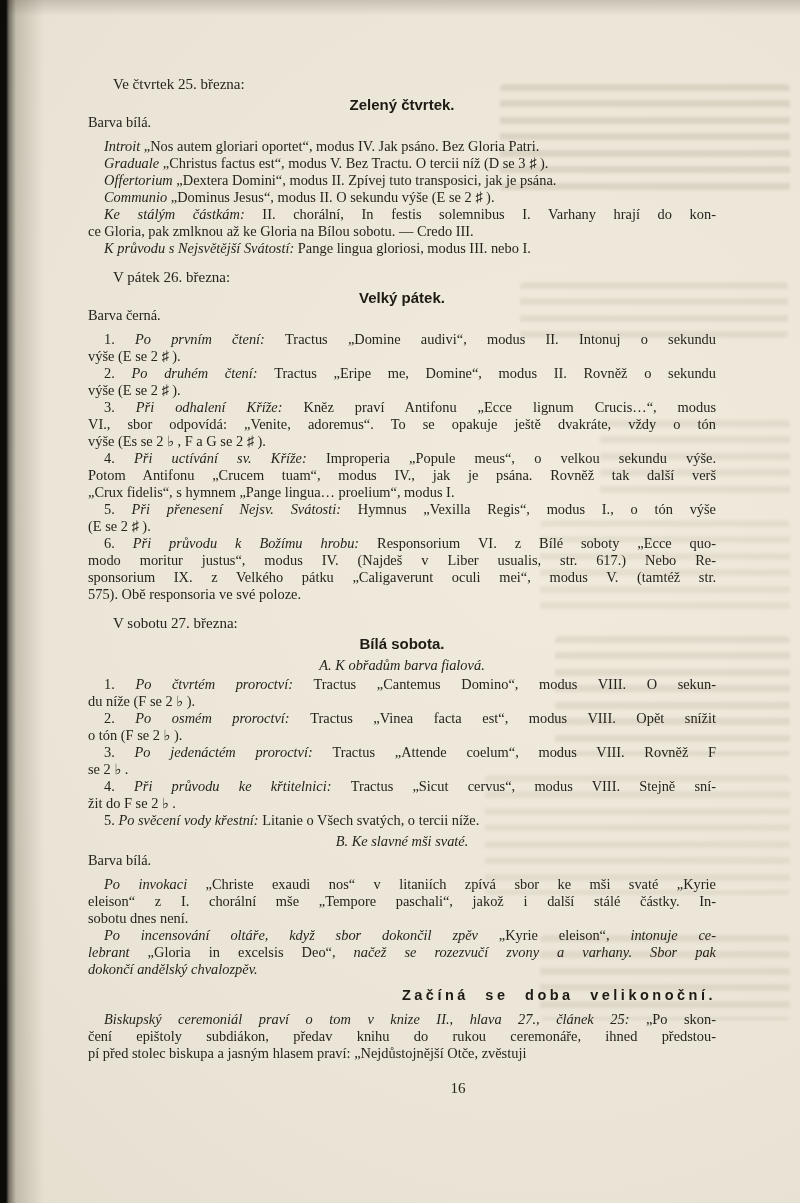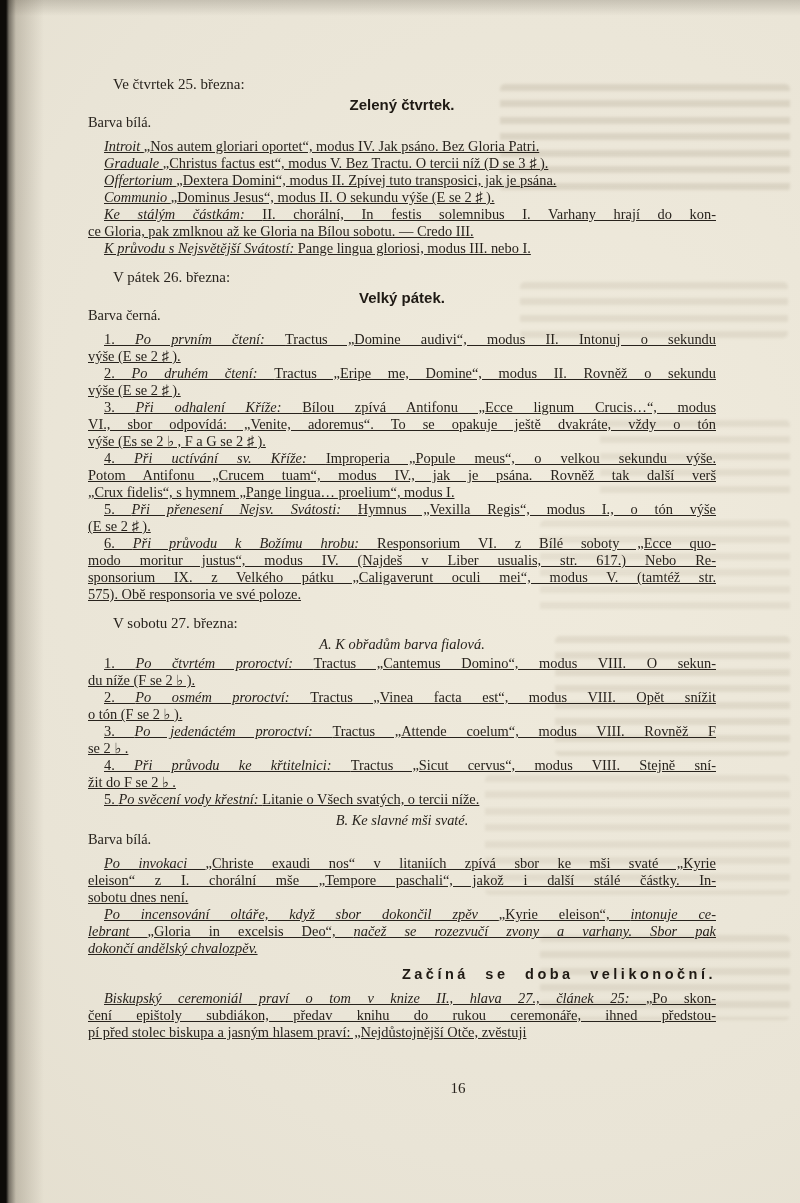--- a/index.html
+++ b/index.html
@@ -27,21 +27,21 @@
     font-weight:700;font-size:15px;line-height:18px;text-align:center;
     color:#1f1a14;margin-top:2px;
   }
   .center{text-align:left;margin-bottom:7px;}
   .center-italic{text-align:center;font-style:italic;margin:4px 0 2px 0;}
   .spaced{
     font-family:"Liberation Sans","DejaVu Sans",sans-serif;
     font-weight:700;font-size:14.5px;line-height:18px;text-align:right;
     letter-spacing:3.5px;word-spacing:9px;color:#1f1a14;margin:8px 0 7px 0;
   }
-  .para{margin:0;text-decoration:underline;}
+  .para{margin:0;}
   .line{min-height:17px;}
   .line.first{text-indent:16px;}
   .line.just{text-align:justify;text-align-last:justify;text-justify:inter-word;}
   .i{font-style:italic;}
   .r{font-style:normal;}
   .page-number{
     position:absolute;left:428px;top:1080px;width:60px;text-align:center;
     font-size:15px;color:#28231d;
   }
   .bleed{
@@ -93,40 +93,41 @@
       <div class="center">Barva černá.</div>
       <div class="para">
         <div class="line first just"><span class="r">1. </span><span class="i">Po prvním čtení: </span><span class="r">Tractus „Domine audivi“, modus II. Intonuj o sekundu</span></div>
         <div class="line"><span class="r">výše (E se 2 ♯ ).</span></div>
       </div>
       <div class="para">
         <div class="line first just"><span class="r">2. </span><span class="i">Po druhém čtení: </span><span class="r">Tractus „Eripe me, Domine“, modus II. Rovněž o sekundu</span></div>
         <div class="line"><span class="r">výše (E se 2 ♯ ).</span></div>
       </div>
       <div class="para">
-        <div class="line first just"><span class="r">3. </span><span class="i">Při odhalení Kříže: </span><span class="r">Bílou zpívá Antifonu „Ecce lignum Crucis…“, modus</span></div>
+        <div class="line first just"><span class="r">3. </span><span class="i">Při odhalení Kříže: </span><span class="r">Kněz praví Antifonu „Ecce lignum Crucis…“, modus</span></div>
         <div class="line just"><span class="r">VI., sbor odpovídá: „Venite, adoremus“. To se opakuje ještě dvakráte, vždy o tón</span></div>
         <div class="line"><span class="r">výše (Es se 2 ♭ , F a G se 2 ♯ ).</span></div>
       </div>
       <div class="para">
         <div class="line first just"><span class="r">4. </span><span class="i">Při uctívání sv. Kříže: </span><span class="r">Improperia „Popule meus“, o velkou sekundu výše.</span></div>
         <div class="line just"><span class="r">Potom Antifonu „Crucem tuam“, modus IV., jak je psána. Rovněž tak další verš</span></div>
         <div class="line"><span class="r">„Crux fidelis“, s hymnem „Pange lingua… proelium“, modus I.</span></div>
       </div>
       <div class="para">
         <div class="line first just"><span class="r">5. </span><span class="i">Při přenesení Nejsv. Svátosti: </span><span class="r">Hymnus „Vexilla Regis“, modus I., o tón výše</span></div>
         <div class="line"><span class="r">(E se 2 ♯ ).</span></div>
       </div>
       <div class="para">
         <div class="line first just"><span class="r">6. </span><span class="i">Při průvodu k Božímu hrobu: </span><span class="r">Responsorium VI. z Bílé soboty „Ecce quo-</span></div>
         <div class="line just"><span class="r">modo moritur justus“, modus IV. (Najdeš v Liber usualis, str. 617.) Nebo Re-</span></div>
         <div class="line just"><span class="r">sponsorium IX. z Velkého pátku „Caligaverunt oculi mei“, modus V. (tamtéž str.</span></div>
         <div class="line"><span class="r">575). Obě responsoria ve své poloze.</span></div>
       </div>
       <div class="date">V sobotu 27. března:</div>
+      <div class="feast">Bílá sobota.</div>
       <div class="center-italic">A. K obřadům barva fialová.</div>
       <div class="para">
         <div class="line first just"><span class="r">1. </span><span class="i">Po čtvrtém proroctví: </span><span class="r">Tractus „Cantemus Domino“, modus VIII. O sekun-</span></div>
         <div class="line"><span class="r">du níže (F se 2 ♭ ).</span></div>
       </div>
       <div class="para">
         <div class="line first just"><span class="r">2. </span><span class="i">Po osmém proroctví: </span><span class="r">Tractus „Vinea facta est“, modus VIII. Opět snížit</span></div>
         <div class="line"><span class="r">o tón (F se 2 ♭ ).</span></div>
       </div>
       <div class="para">

